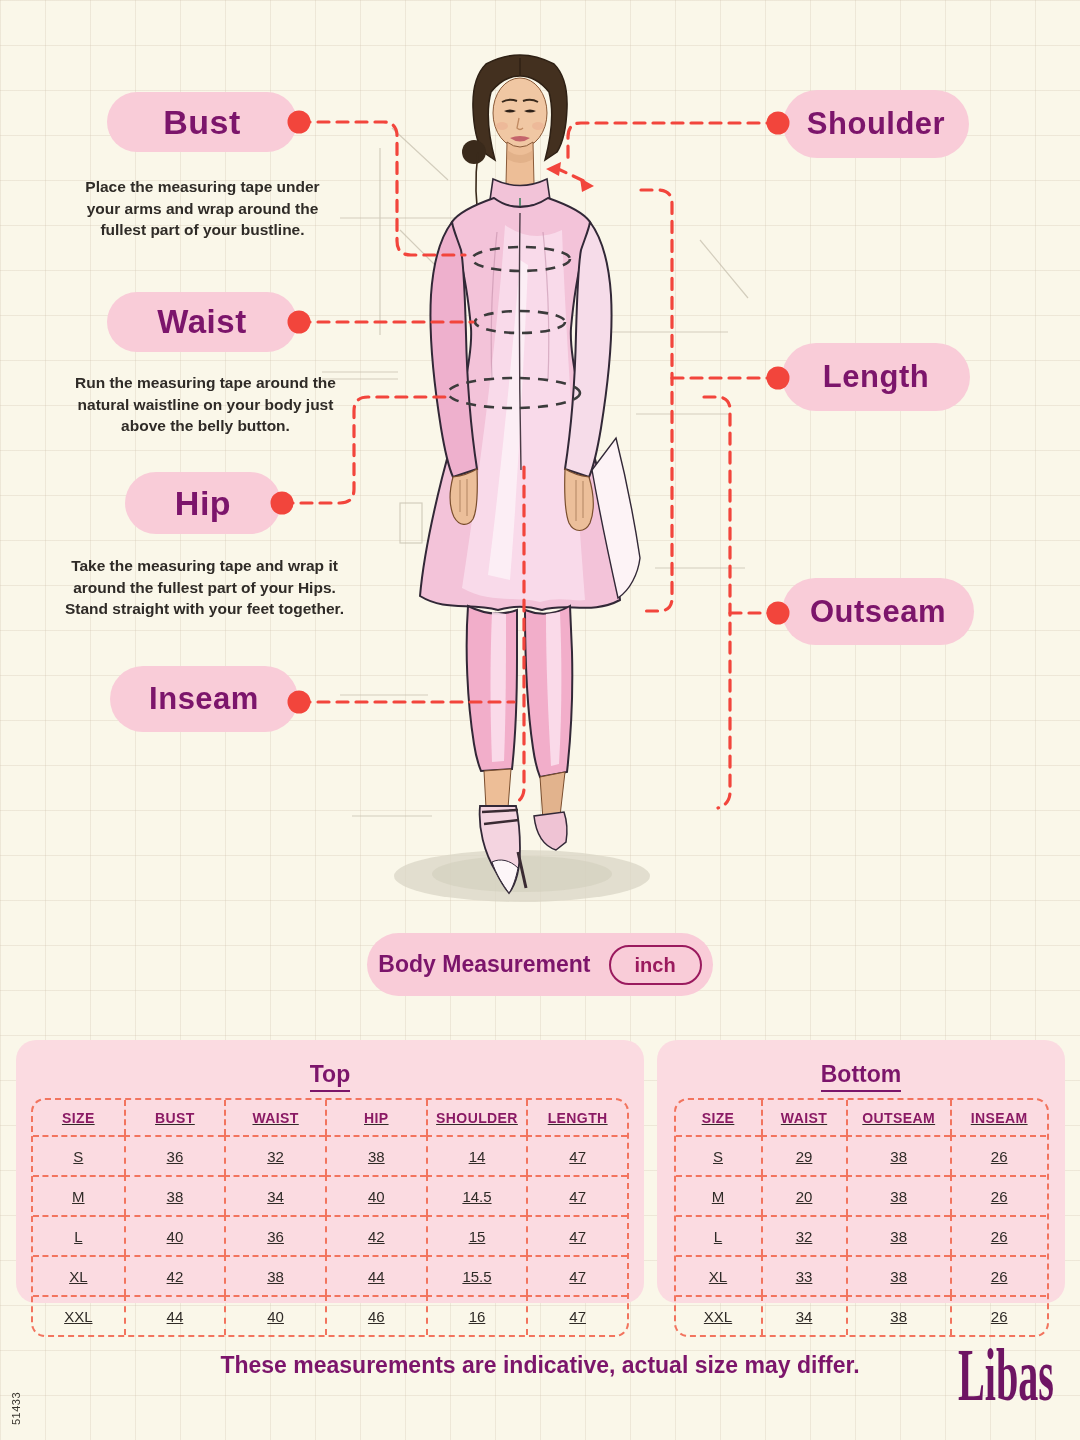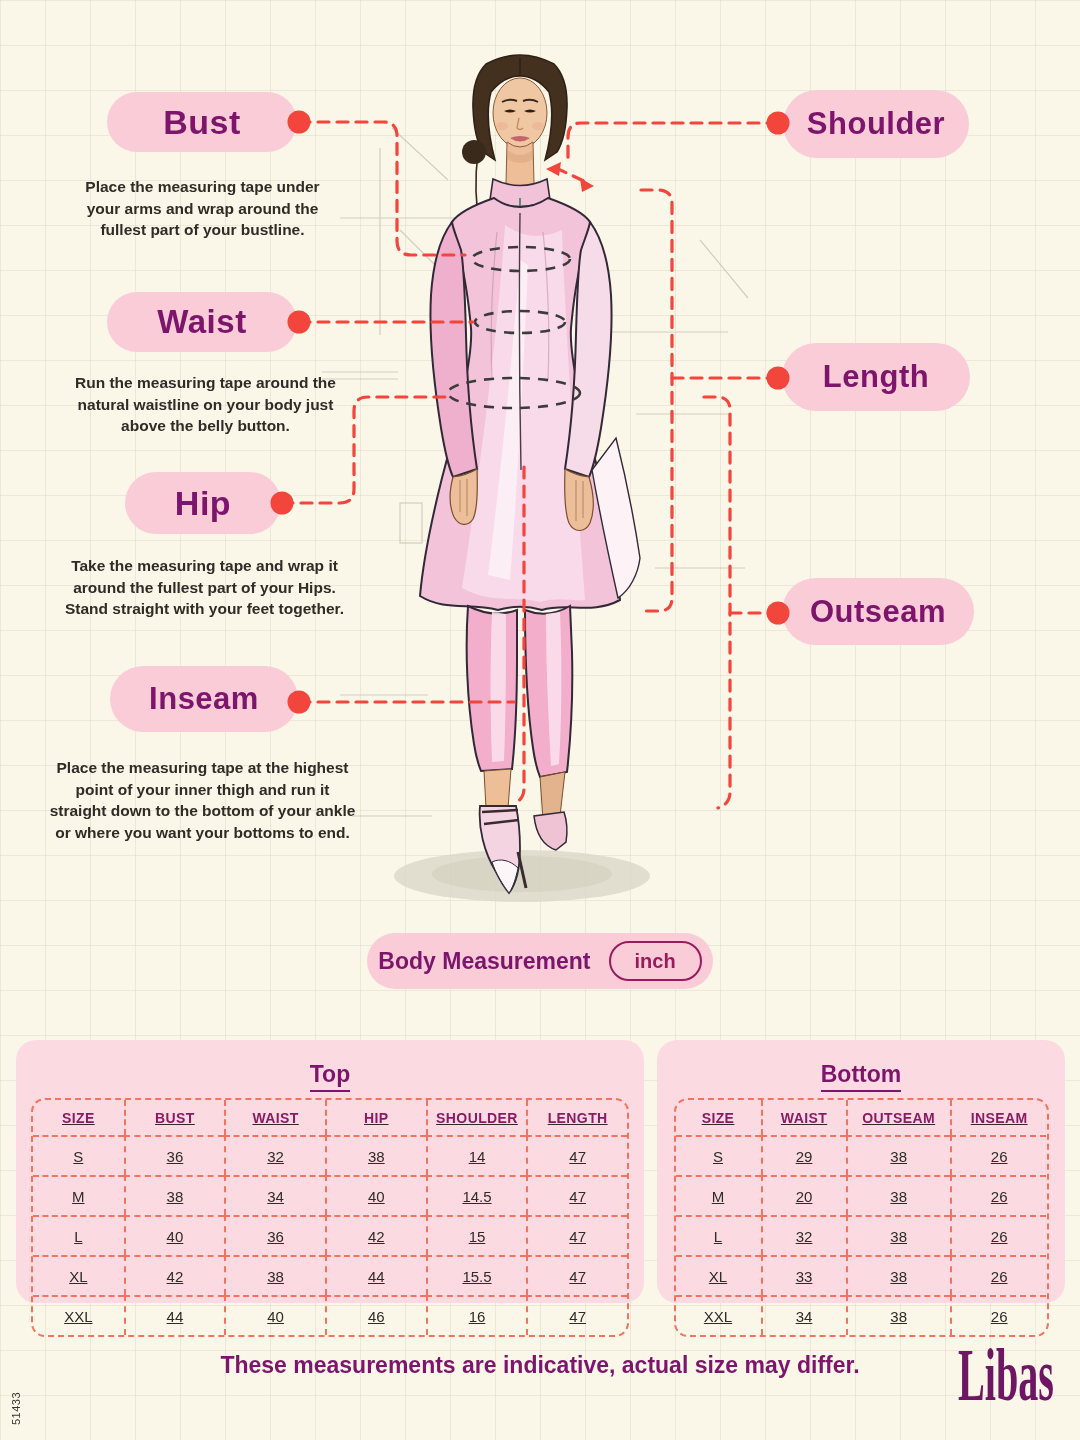--- a/index.html
+++ b/index.html
@@ -27,21 +27,21 @@
     display:flex;align-items:center;justify-content:center;
     color:var(--purple);font-weight:bold;z-index:2;
   }
   .pill-label{font-size:31px;letter-spacing:.5px;}
   .desc{
     position:absolute;text-align:center;font-size:15.5px;font-weight:600;
     line-height:1.4;color:var(--ink);z-index:2;
   }
   .svg-layer{position:absolute;left:0;top:0;z-index:5;pointer-events:none;}
   .badge{
-    position:absolute;left:367px;top:933px;width:346px;height:56px;
+    position:absolute;left:367px;top:933px;width:346px;height:63px;
     background:var(--pill);border-radius:40px;display:flex;align-items:center;
     justify-content:center;gap:18px;z-index:2;
   }
   .badge-label{color:var(--purple);font-weight:bold;font-size:23px;}
   .unit-pill{
     border:2.5px solid #9A1A5E;color:#9A1A5E;font-weight:bold;font-size:20px;
     border-radius:24px;padding:8px 24px;line-height:1;cursor:pointer;background:transparent;
     font-family:inherit;
   }
   .card{
@@ -98,21 +98,20 @@
   <div class="desc" style="left:58px;top:372px;width:295px;">Run the measuring tape around the natural waistline on your body just above the belly button.</div>
 
   <div class="pill" style="left:125px;top:472px;width:156px;height:62px;">
     <span class="pill-label" style="font-size:34px">Hip</span>
   </div>
   <div class="desc" style="left:52px;top:555px;width:305px;">Take the measuring tape and wrap it around the fullest part of your Hips. Stand straight with your feet together.</div>
 
   <div class="pill" style="left:110px;top:666px;width:188px;height:66px;">
     <span class="pill-label">Inseam</span>
   </div>
-  <div class="desc" style="left:45px;top:757px;width:315px;">Place the measuring tape at the highest point of your inner thigh and run it straight down to the bottom of your ankle or where you want your bottoms to end.</div>
 
   <div class="pill" style="left:783px;top:90px;width:186px;height:68px;">
     <span class="pill-label">Shoulder</span>
   </div>
 
   <div class="pill" style="left:782px;top:343px;width:188px;height:68px;">
     <span class="pill-label">Length</span>
   </div>
 
   <div class="pill" style="left:782px;top:578px;width:192px;height:67px;">

